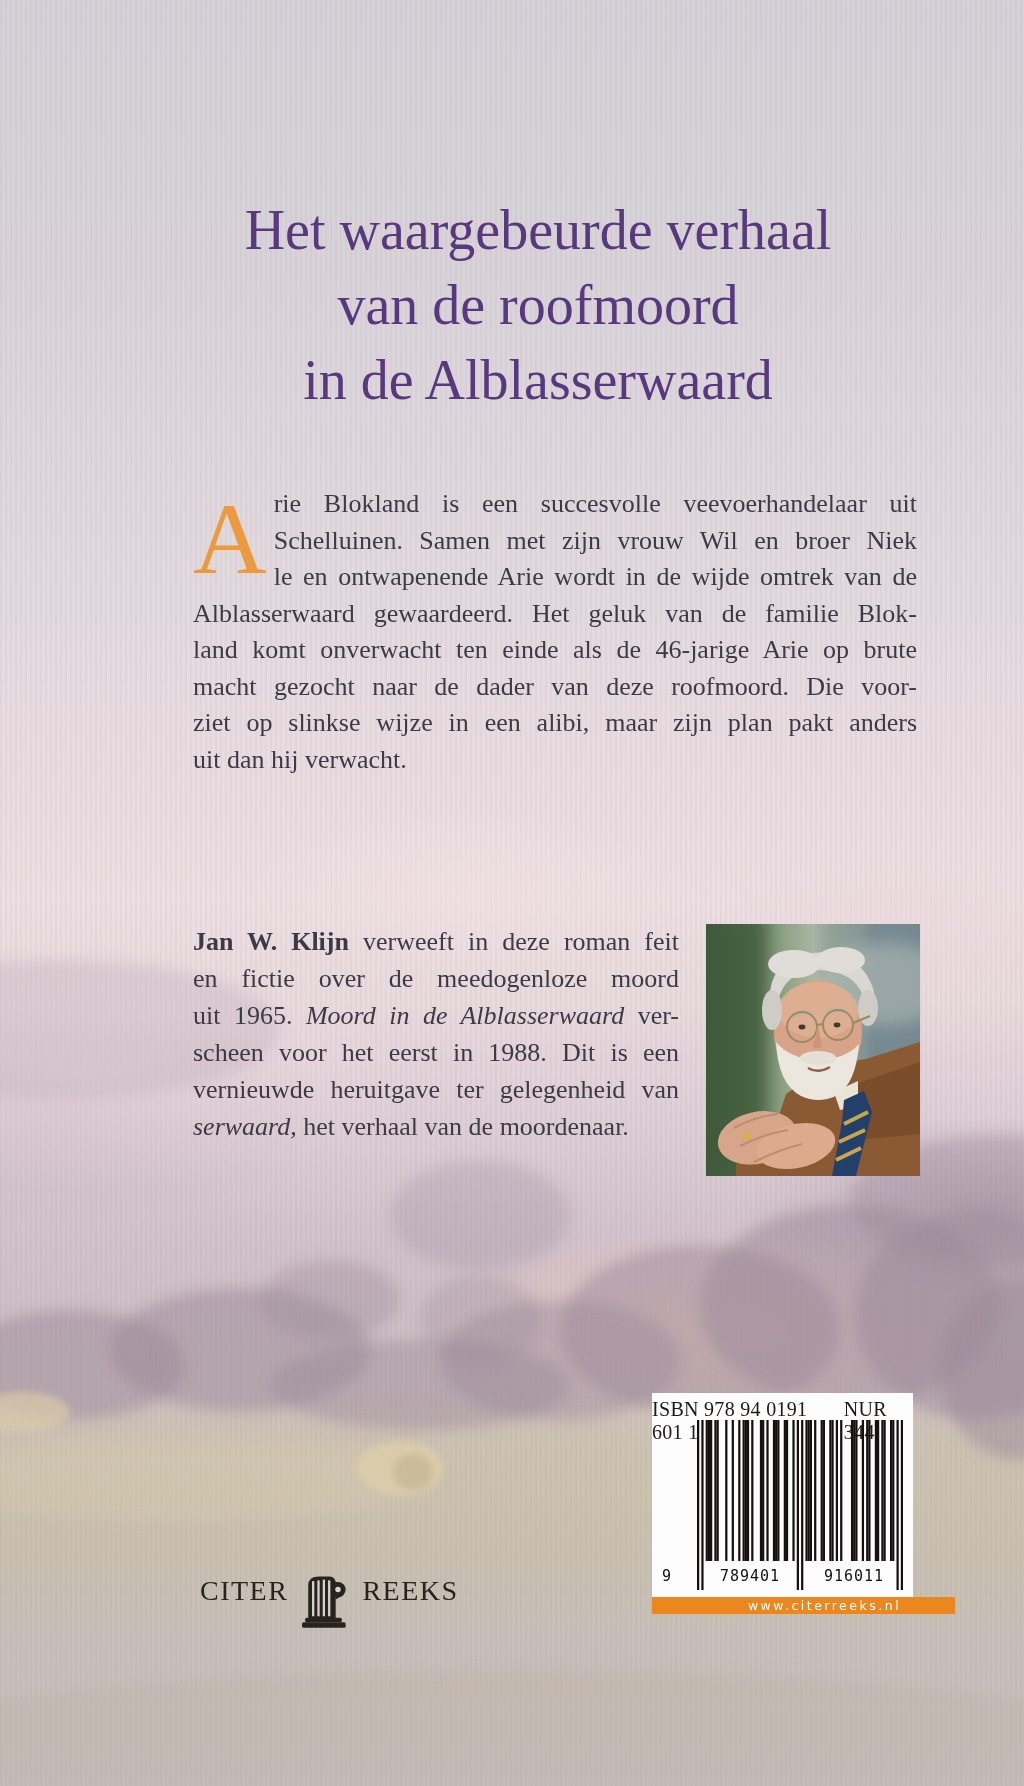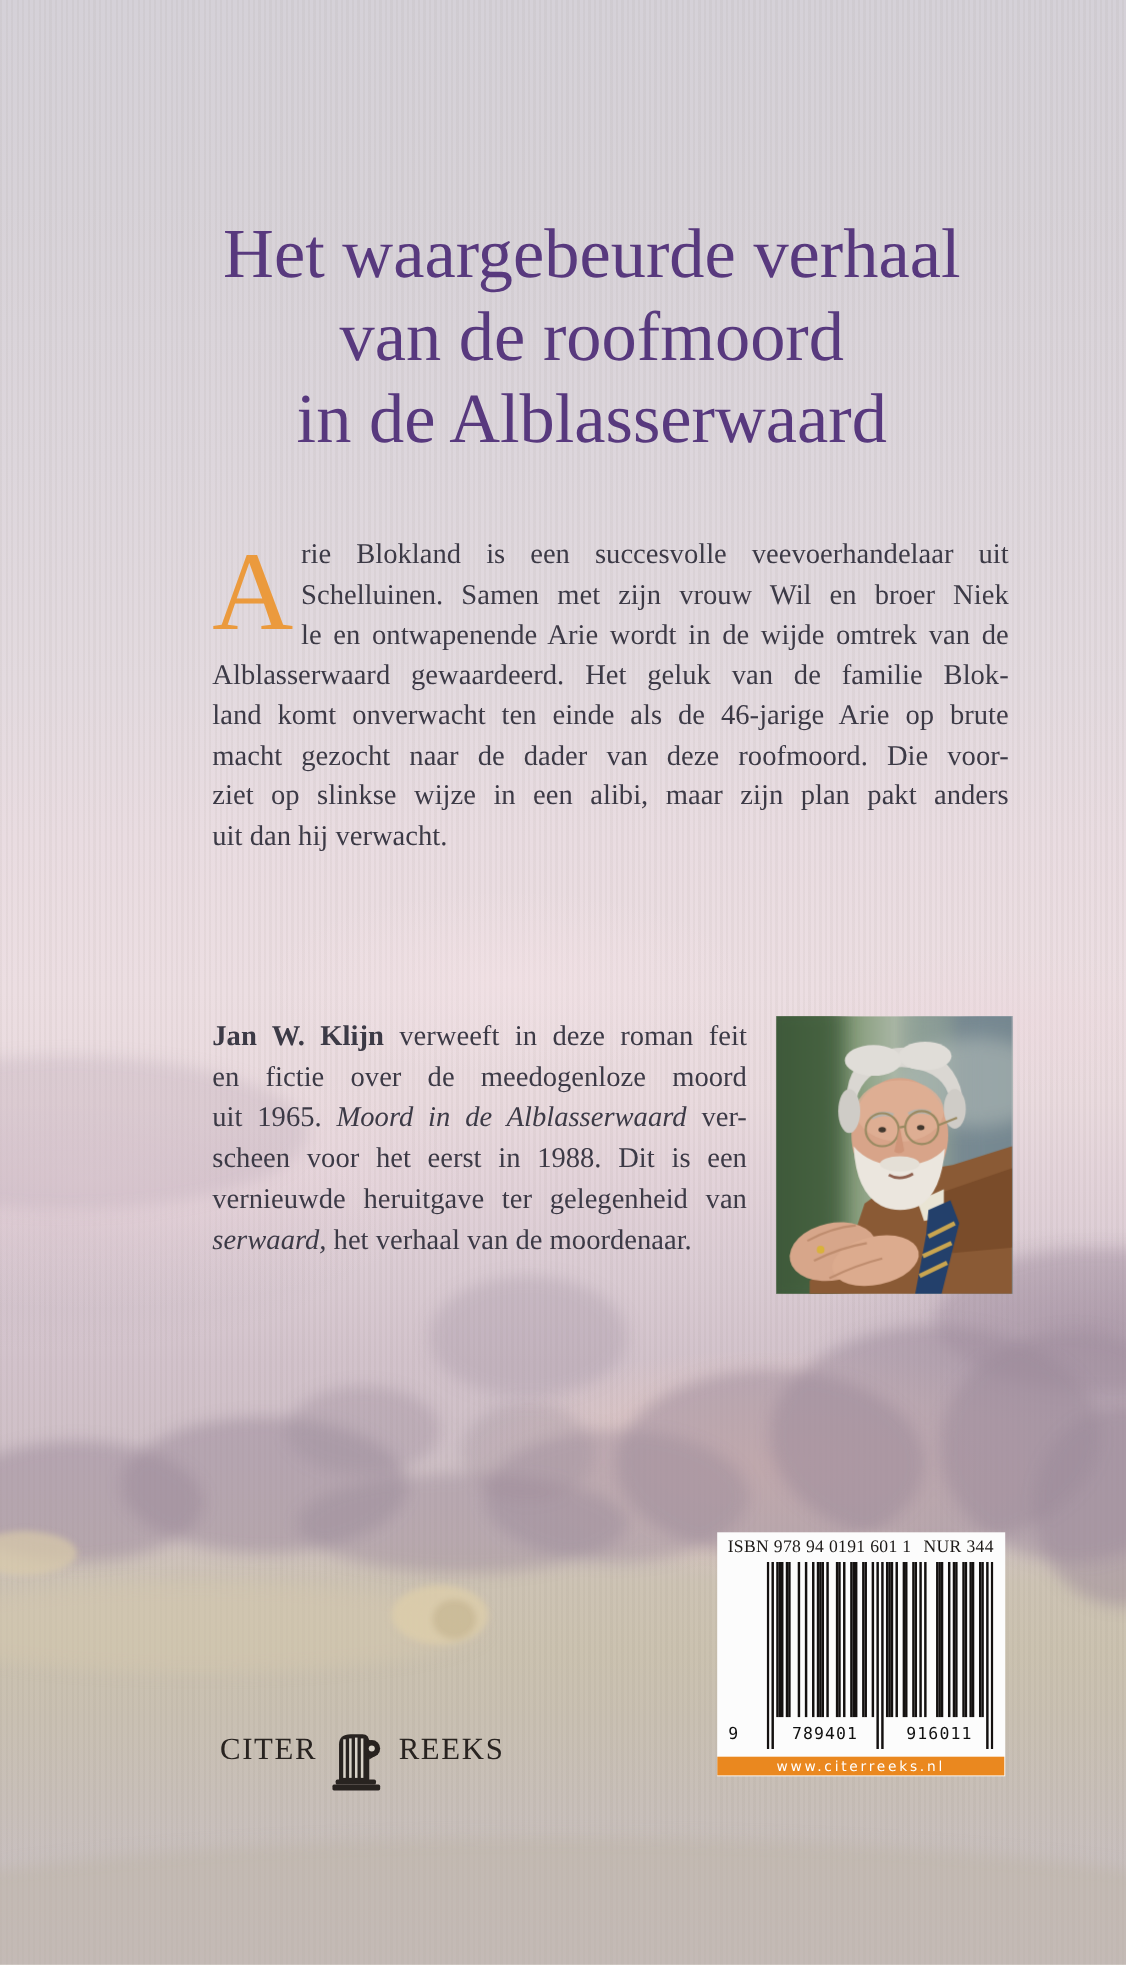--- a/index.html
+++ b/index.html
@@ -18,21 +18,21 @@
         #d5d1d8 0%, #d7d2d8 10.1%, #ddd6dc 23.5%, #e3dadf 34.7%, #e9dce1 42.6%,
         #ecdee2 50.4%, #e9dade 56%, #e2d2d9 60.5%, #dacbd3 65%, #d2c2cb 69.4%,
         #cfc0c7 73.9%, #cfc2c0 78.4%, #cdc3b4 80.6%, #cbc2b0 84%, #c9c0b2 87.3%,
         #c8bfb9 91.8%, #c9c0c2 96.3%, #cac1c6 100%);
   }
   .bg-art{position:absolute;left:0;top:0;width:1024px;height:1786px;z-index:0;}
   .layer{position:absolute;z-index:1;}
 
   
   .title{left:52px;top:193px;width:972px;text-align:center;
-         color:#58397e;font-size:64px;line-height:75px;font-weight:normal;}
+         color:#58397e;font-size:56px;line-height:75px;font-weight:normal;}
 
   
   .synopsis{left:193px;top:486px;width:724px;color:#3c3a46;font-size:26px;line-height:36.5px;}
   .dropcap{float:left;color:#eb9a3d;font-size:102px;line-height:73px;height:73px;
            margin:16px 7px 0 0;font-weight:normal;}
   .tline{text-align:justify;text-align-last:justify;}
   .tline.lastline{text-align-last:left;}
   .tline span.b{font-weight:bold;}
   .tline span.i{font-style:italic;}
 
@@ -44,29 +44,29 @@
   .photo svg{display:block;width:214px;height:252px;}
 
   
   .logo{left:200px;top:1570px;display:flex;align-items:flex-start;gap:14px;
         color:#282320;font-size:28px;line-height:42px;letter-spacing:1.5px;}
   .harp{width:46px;height:58px;margin-top:2px;}
 
   
   .barcode-box{left:652px;top:1393px;width:261px;height:221px;background:#fcfcfc;}
   .isbn-row{position:absolute;left:0;top:5px;width:100%;display:flex;justify-content:center;gap:11px;
-            font-size:16px;color:#1d1a18;letter-spacing:0.3px;}
+            font-size:20px;color:#1d1a18;letter-spacing:0.3px;}
   .ean{position:absolute;left:45px;top:27px;width:206px;height:170px;}
   .digits{position:absolute;top:174px;font-family:"DejaVu Sans Mono",monospace;
           font-size:15px;color:#111;letter-spacing:1px;}
   .d9{left:10px;}
   .dleft{left:48px;width:100px;text-align:center;}
   .dright{left:152px;width:100px;text-align:center;}
   .web-strip{position:absolute;left:0;bottom:0;width:100%;height:17px;background:#ea881f;
-             display:flex;align-items:center;justify-content:center;}
+             display:flex;align-items:center;justify-content:center;padding-left:42px;}
   .web-strip span{font-family:"DejaVu Sans",sans-serif;font-size:12.5px;color:#ffffff;letter-spacing:2.5px;}
 </style>
 </head>
 <body>
 
 <div class="cover">
 
   <svg class="bg-art" viewBox="0 0 1024 1786" preserveAspectRatio="none" aria-hidden="true">
     <defs>
       <filter id="soft" x="-40%" y="-40%" width="180%" height="180%">

